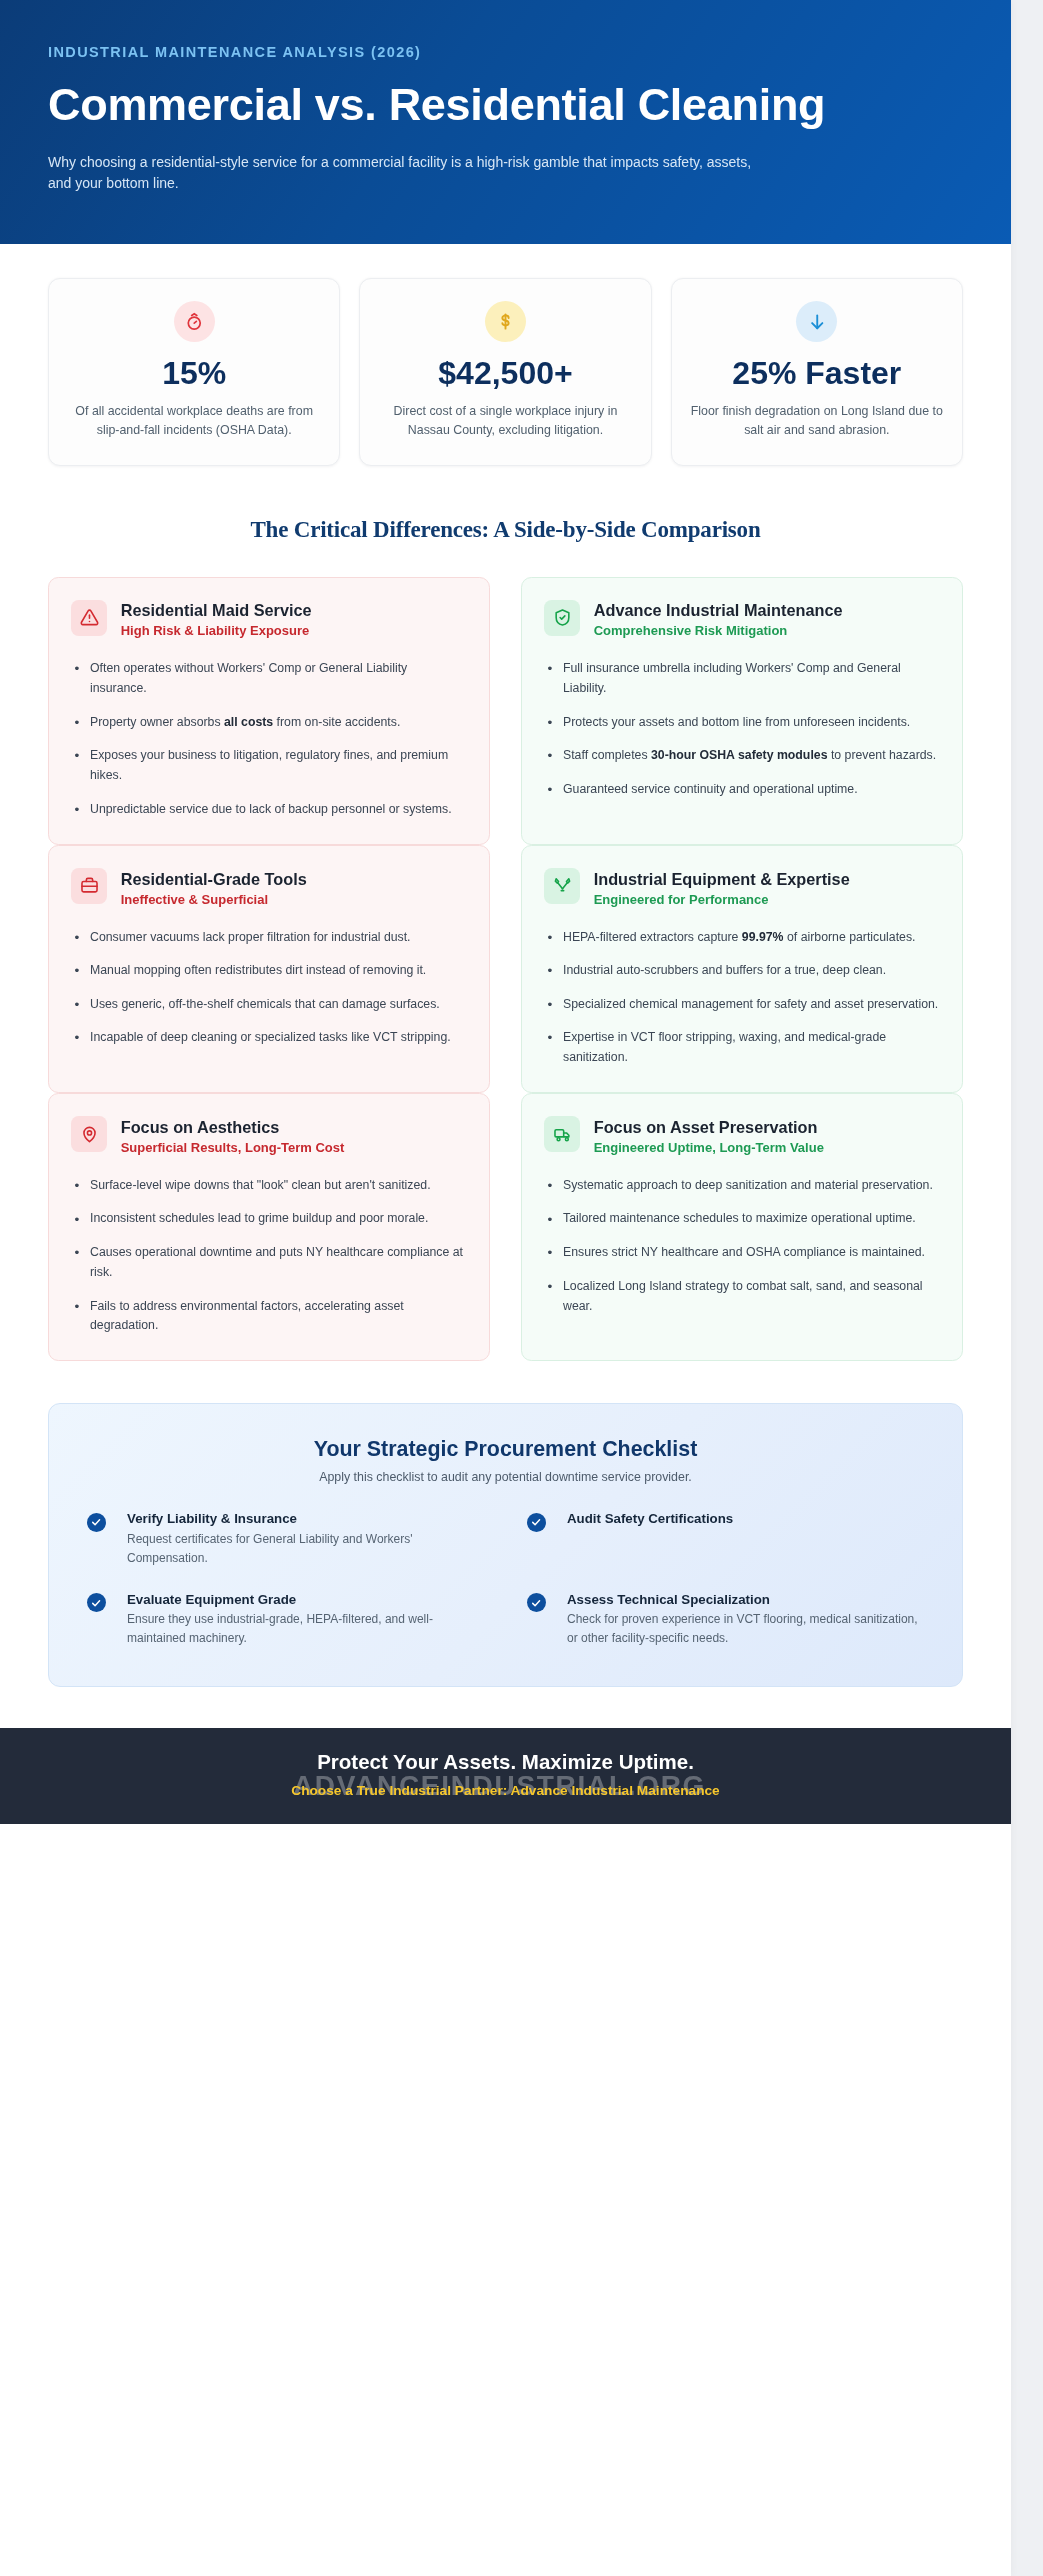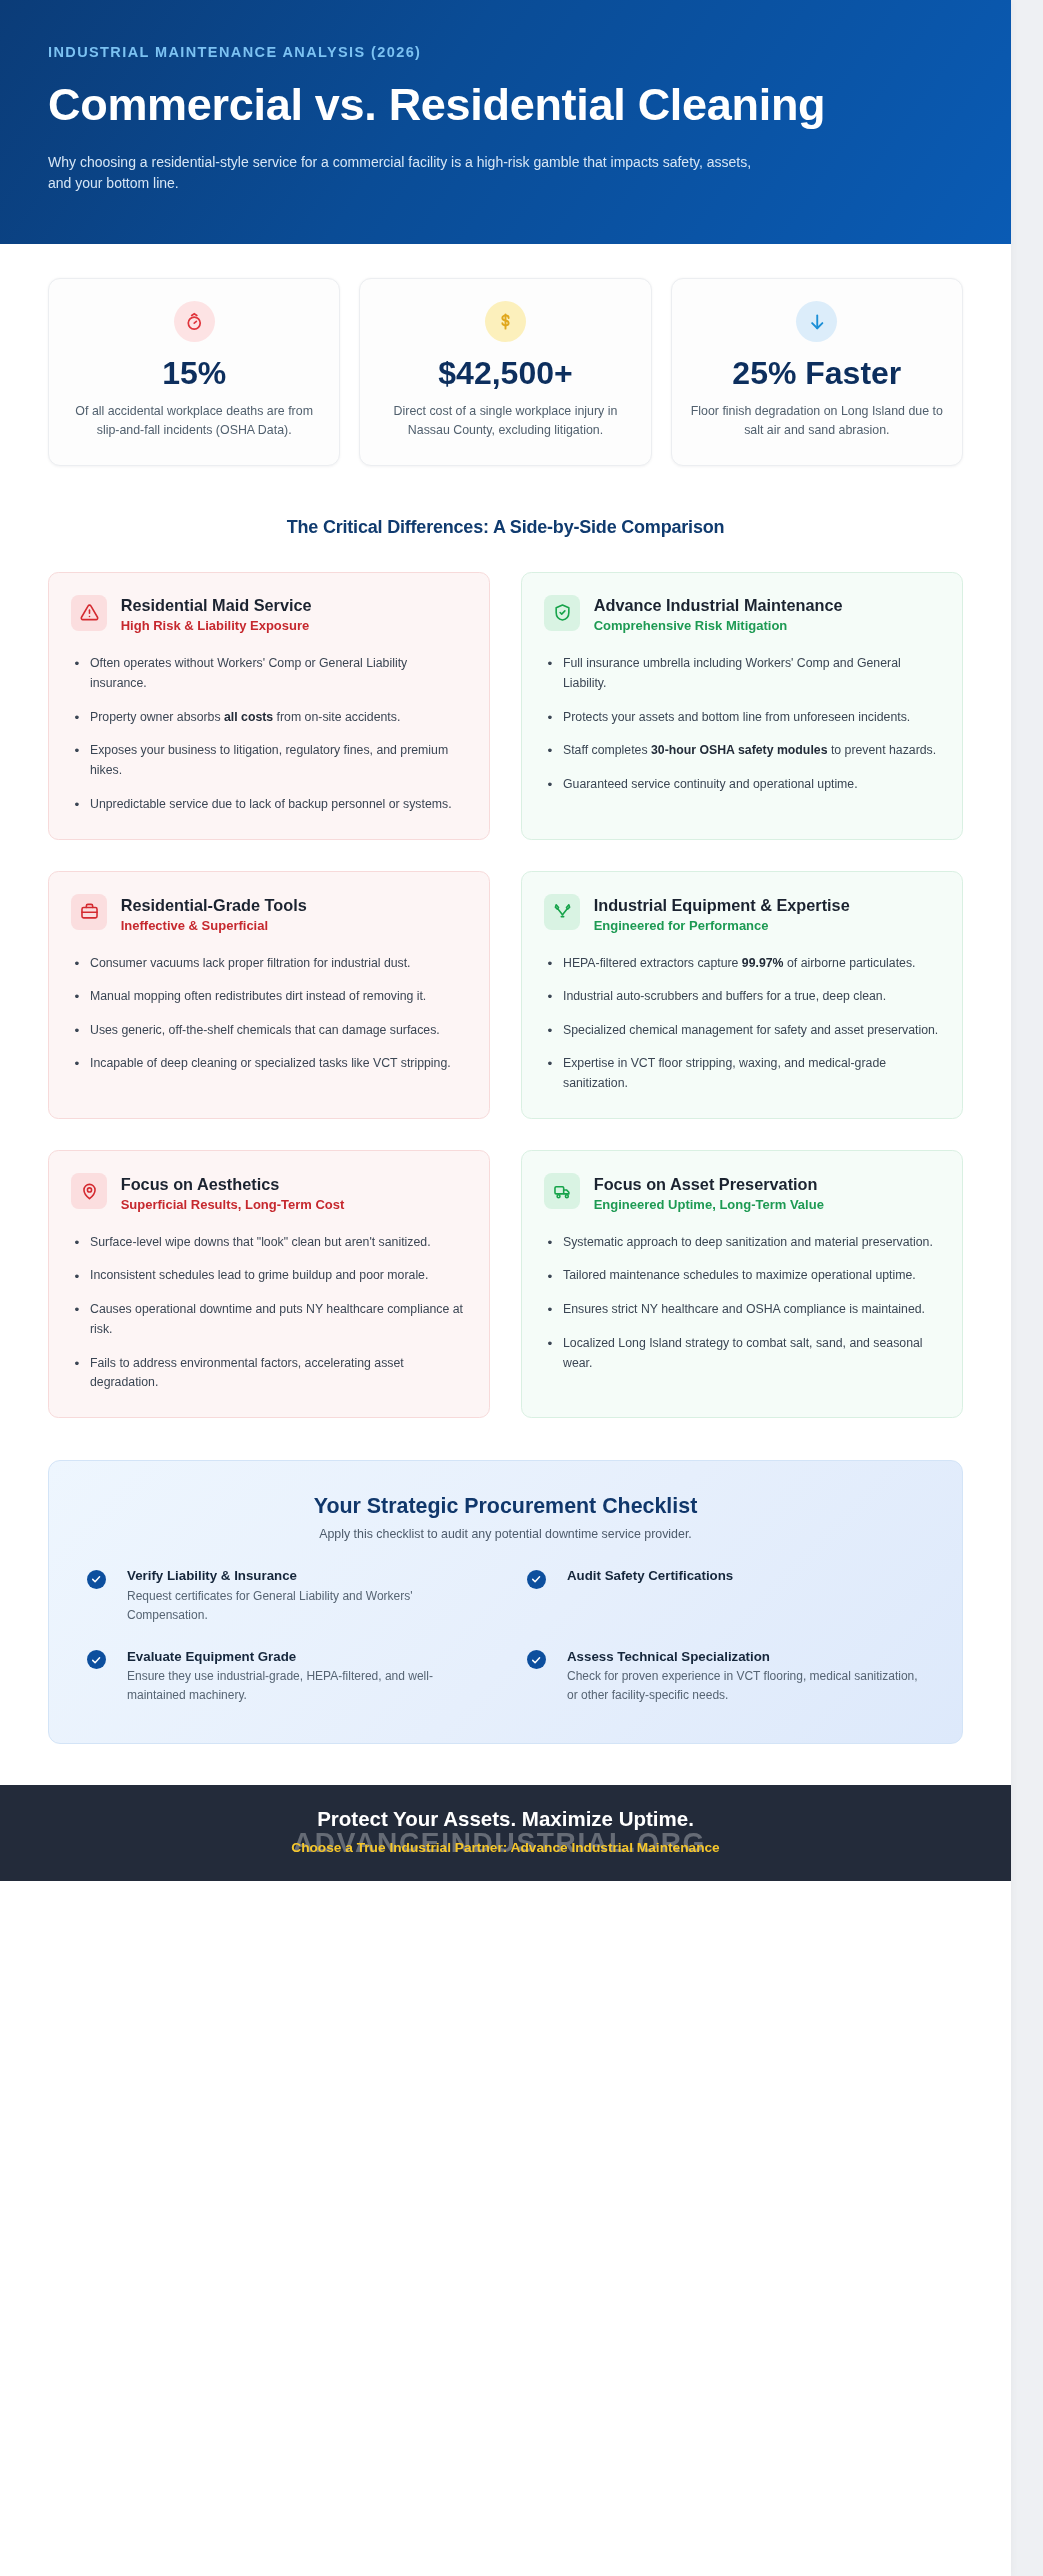--- a/index.html
+++ b/index.html
@@ -85,33 +85,33 @@
   }
   .stat-desc {
     color: #51606e;
     font-size: 12.4px;
     line-height: 1.55;
   }
 
   
   .section-title {
     color: #103b6f;
-    font-size: 18px;
+    font-size: 23px;
     font-weight: bold;
     text-align: center;
     padding: 29px 34px 31px 34px;
     letter-spacing: -0.2px;
+    font-family: Liberation Serif, serif;
   }
 
   
   .compare {
     padding: 3px 48px;
     display: flex;
     flex-direction: column;
-    gap: 31px;
   }
   .compare-row {
     display: flex;
     gap: 31px;
     align-items: stretch;
   }
   .cmp-card {
     flex: 1;
     border-radius: 10.3px;
     padding: 22px 22px 24px 22px;

